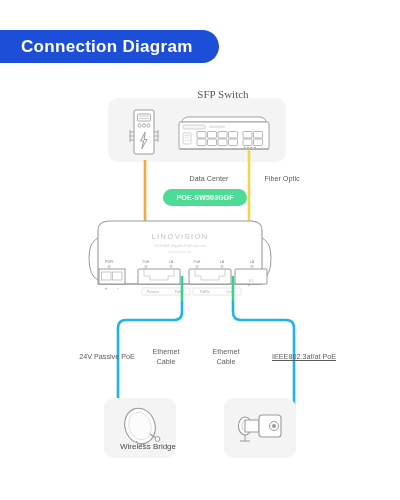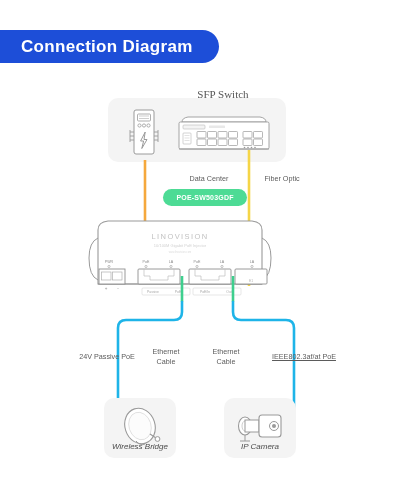--- a/index.html
+++ b/index.html
@@ -31,21 +31,21 @@
     position:absolute;background:#f4f4f4;border-radius:10px;
   }
 
   
   .cap{
     position:absolute;color:#5b5b5b;font-size:7.2px;
     text-align:center;line-height:1.45;white-space:pre-line;
   }
   .cap-dev{
     position:absolute;color:#4a4a4a;font-size:8px;
-    text-align:center;line-height:1.4;white-space:nowrap;font-style:italic;
+    text-align:right;line-height:1.4;white-space:nowrap;
   }
   .cap-top{
     position:absolute;color:#555;font-size:11px;text-align:center;
     white-space:nowrap;
     font-family:Liberation Serif, serif;
   }
 
   
   .pill{
     position:absolute;background:#4ddb95;border-radius:9px;
@@ -251,15 +251,14 @@
       <rect x="9" y="10" width="14" height="12" fill="#ffffff" stroke="#9a9a9a" stroke-width="1"></rect>
       <rect x="23" y="5" width="22" height="22" rx="3" fill="#ffffff" stroke="#9a9a9a" stroke-width="1.1"></rect>
       <circle cx="38" cy="16" r="4.5" fill="#ffffff" stroke="#9a9a9a" stroke-width="1"></circle>
       <circle cx="38" cy="16" r="2" fill="#9a9a9a"></circle>
       <line x1="9" y1="25" x2="9" y2="31" stroke="#9a9a9a" stroke-width="1"></line>
       <line x1="4" y1="31" x2="14" y2="31" stroke="#9a9a9a" stroke-width="1"></line>
     </svg>
   </div>
 
   <div class="cap-dev" style="left:104px;top:441px;width:72px;">Wireless Bridge</div>
-  <div class="cap-dev" style="left:224px;top:441px;width:72px;">IP Camera</div>
 
 </div>
 
 </body></html>

